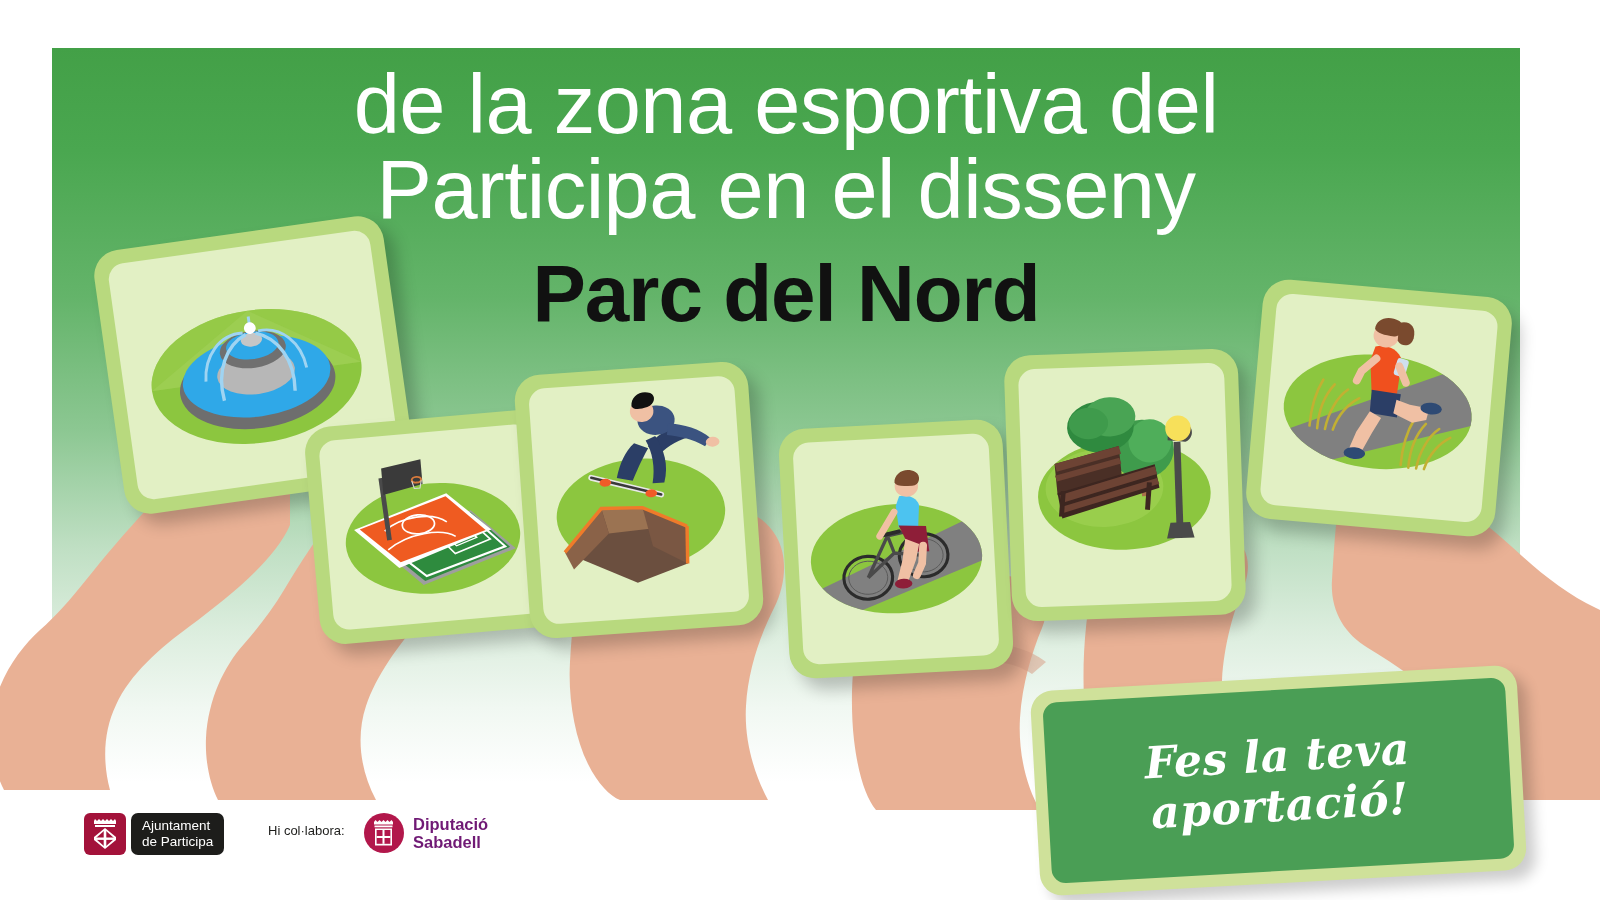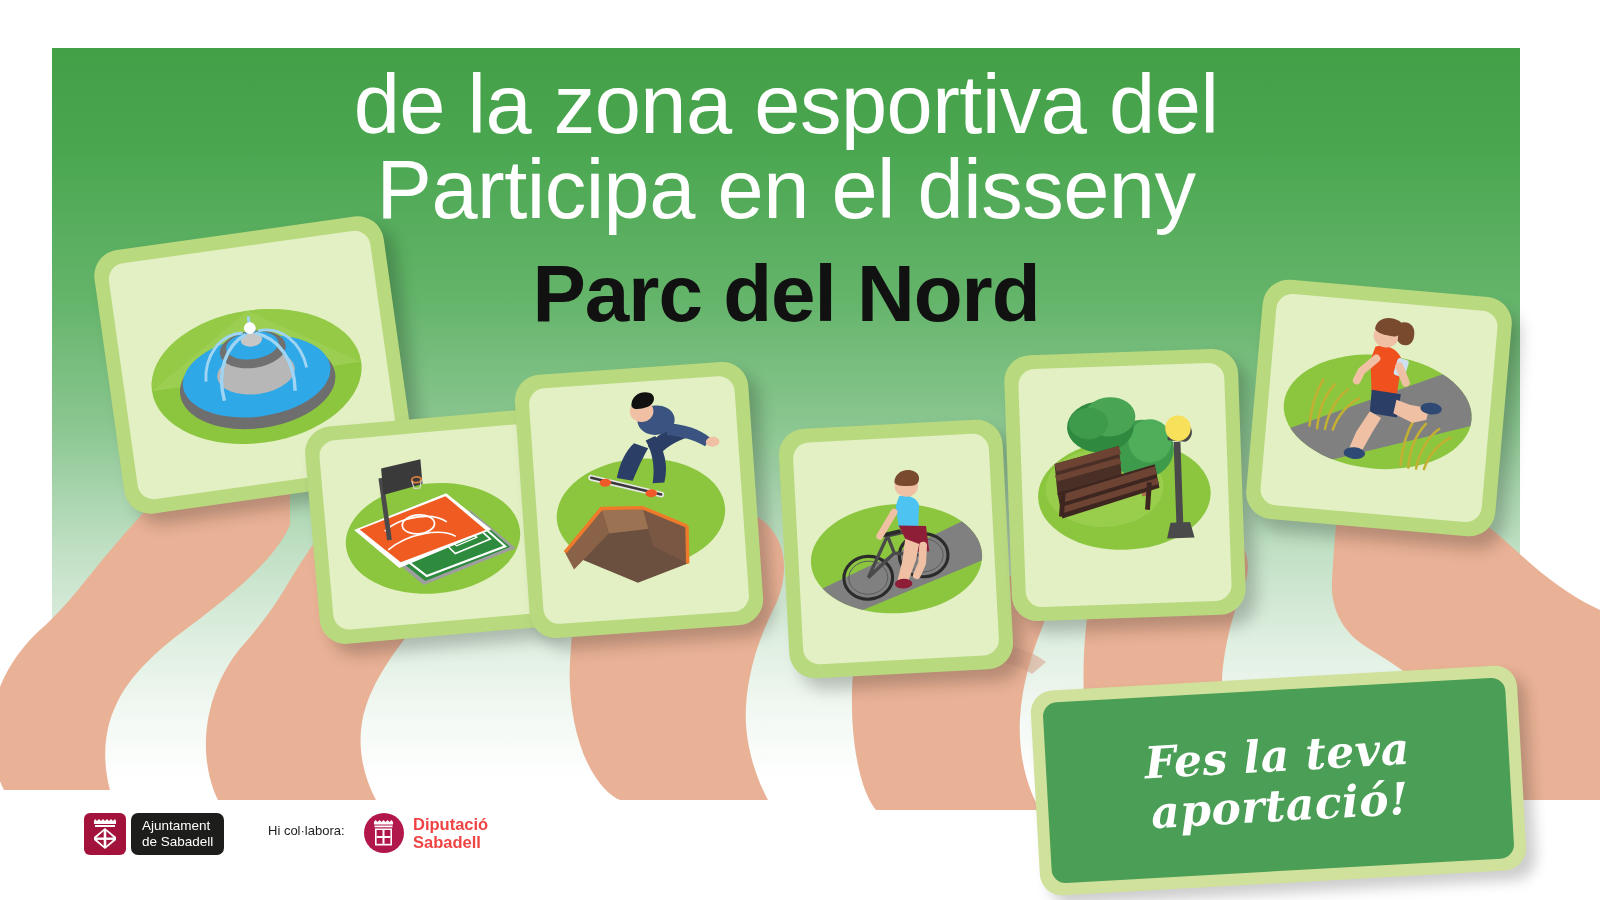--- a/index.html
+++ b/index.html
@@ -121,21 +121,21 @@
 
   #collab-label{
     left:268px;top:22px;font-size:13px;color:#1d1d1b;white-space:nowrap;
   }
   #logo-diba{left:364px;top:12px;display:flex;align-items:center;gap:9px;}
   .diba-circle{
     width:40px;height:40px;border-radius:50%;background:#b2174b;
     display:flex;align-items:center;justify-content:center;
   }
   .diba-text{line-height:1.1;}
-  .diba-text span{display:block;color:#ef4444;font-weight:bold;font-size:16.5px;white-space:nowrap;}
+  .diba-text span{display:block;color:#701a75;font-weight:bold;font-size:16.5px;white-space:nowrap;}
 </style>
 </head>
 <body>
 
 <div id="stage">
 
   <div id="banner" class="abs"></div>
 
   <div id="headline" class="abs">
     <span class="hl-line">de la zona esportiva del</span>
@@ -379,21 +379,21 @@
           <path d="M3,3 L4,1 L6,3 L8,1 L10,3 L12,1 L14,3 L16,1 L18,3 L20,1 L22,3 L24,1 L25,3 L25,6 L3,6 Z" fill="#ffffff"></path>
           <rect x="4" y="7" width="20" height="2" fill="#ffffff"></rect>
           <path d="M14,10 L25,19 L25,22 L14,31 L3,22 L3,19 Z" fill="#ffffff"></path>
           <path d="M14,12 L23,20 L23,21 L14,29 L5,21 L5,20 Z" fill="#a3123a"></path>
           <rect x="12.7" y="12" width="2.6" height="17" fill="#ffffff"></rect>
           <rect x="5" y="19.5" width="18" height="2.4" fill="#ffffff"></rect>
         </svg>
       </div>
       <div class="name-box">
         <span>Ajuntament</span>
-        <span>de Sabadell</span>
+        <span>de Participa</span>
       </div>
     </div>
 
     <div id="collab-label" class="abs">Hi col·labora:</div>
 
     <div id="logo-diba" class="abs">
       <div class="diba-circle">
         <svg width="26" height="28" viewBox="0 0 26 28">
           <path d="M3,3 L4.5,1 L6.5,3 L8.5,1 L10.5,3 L12.5,1 L14.5,3 L16.5,1 L18.5,3 L20.5,1 L22,3 L22,5.5 L3,5.5 Z" fill="#ffffff"></path>
           <rect x="3.5" y="6.5" width="18" height="1.8" fill="#ffffff"></rect>

